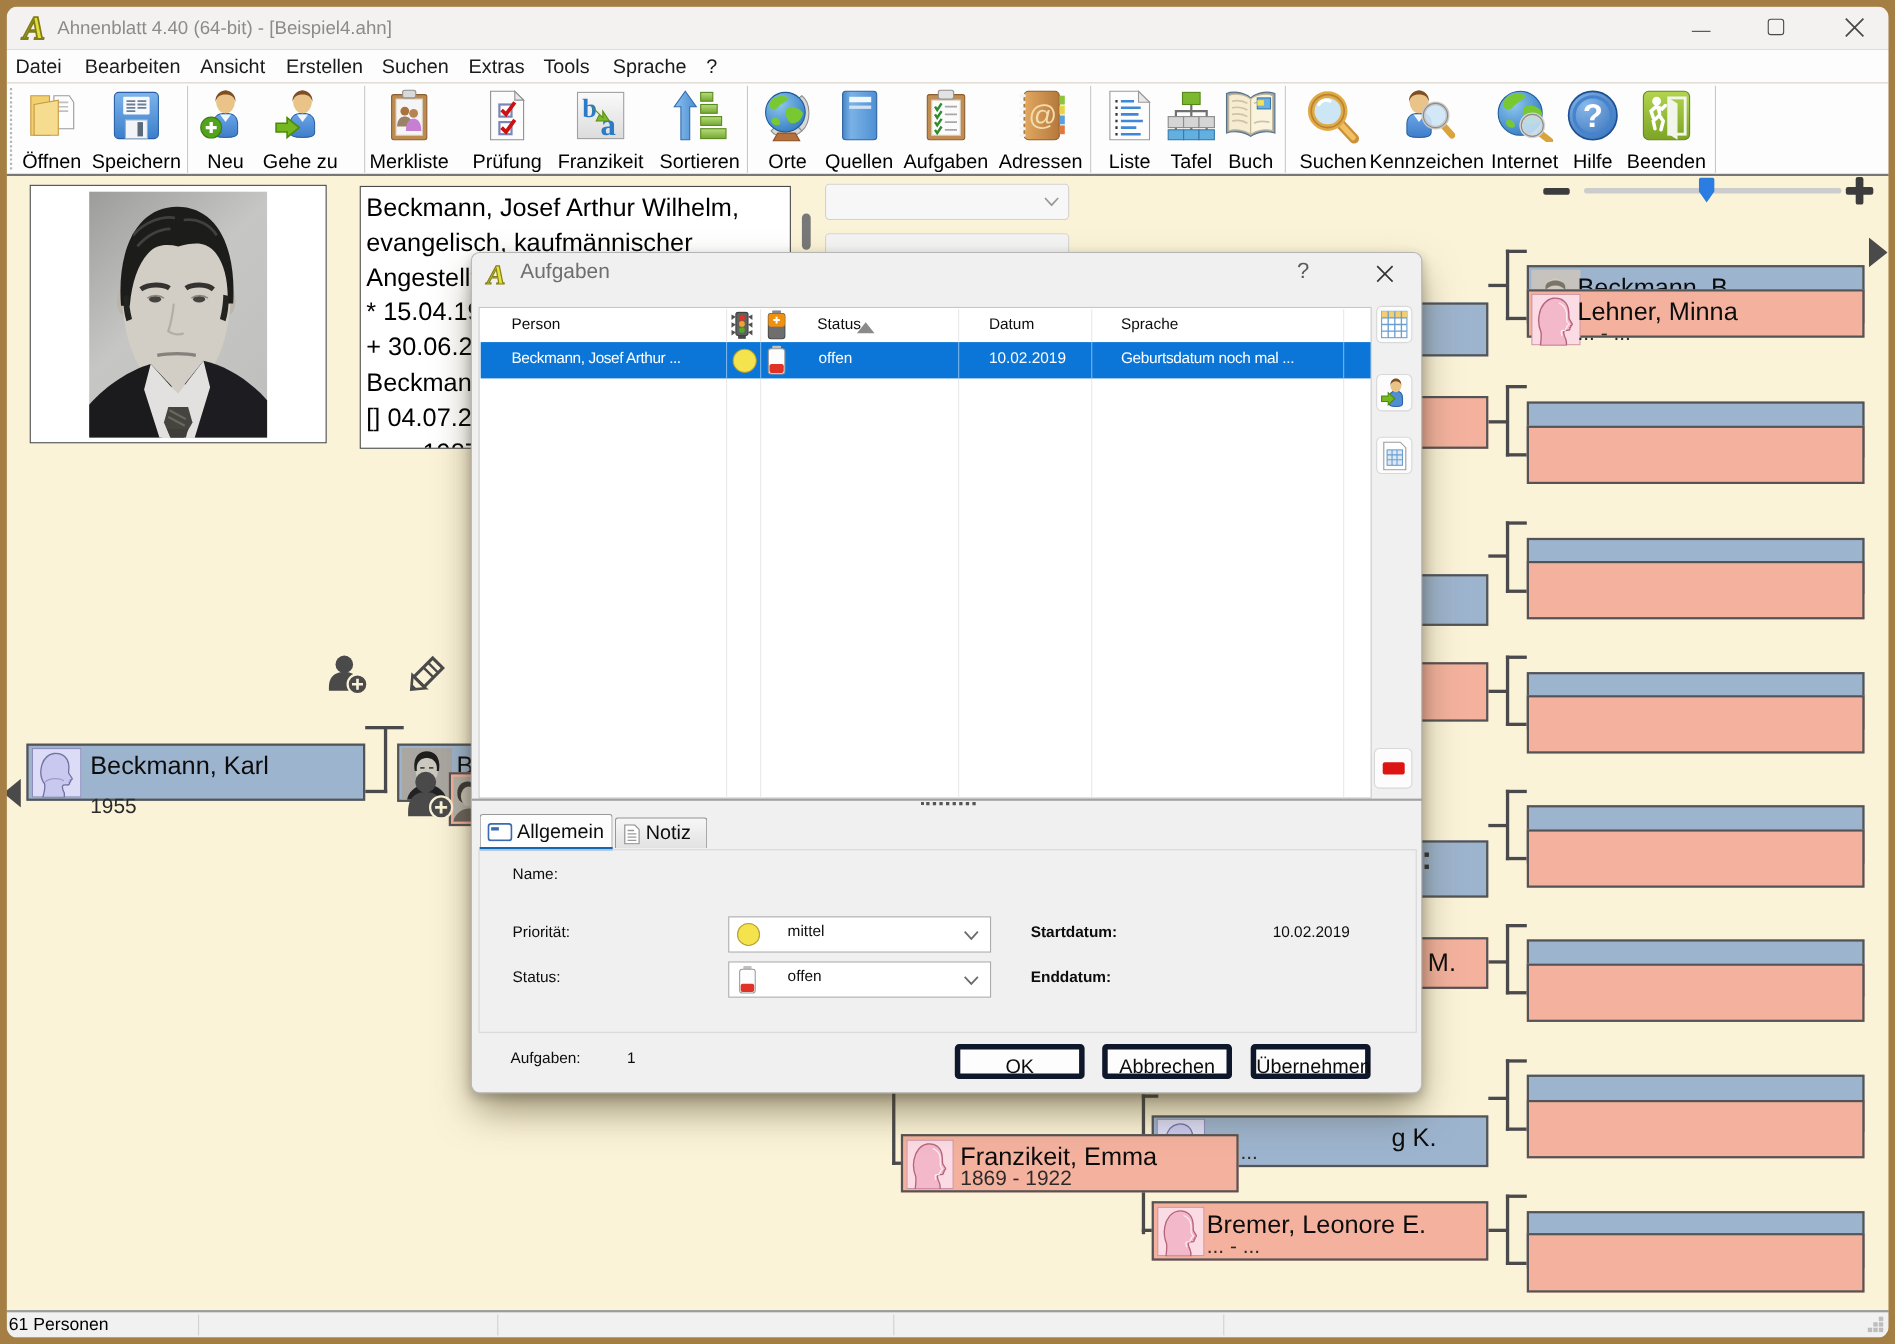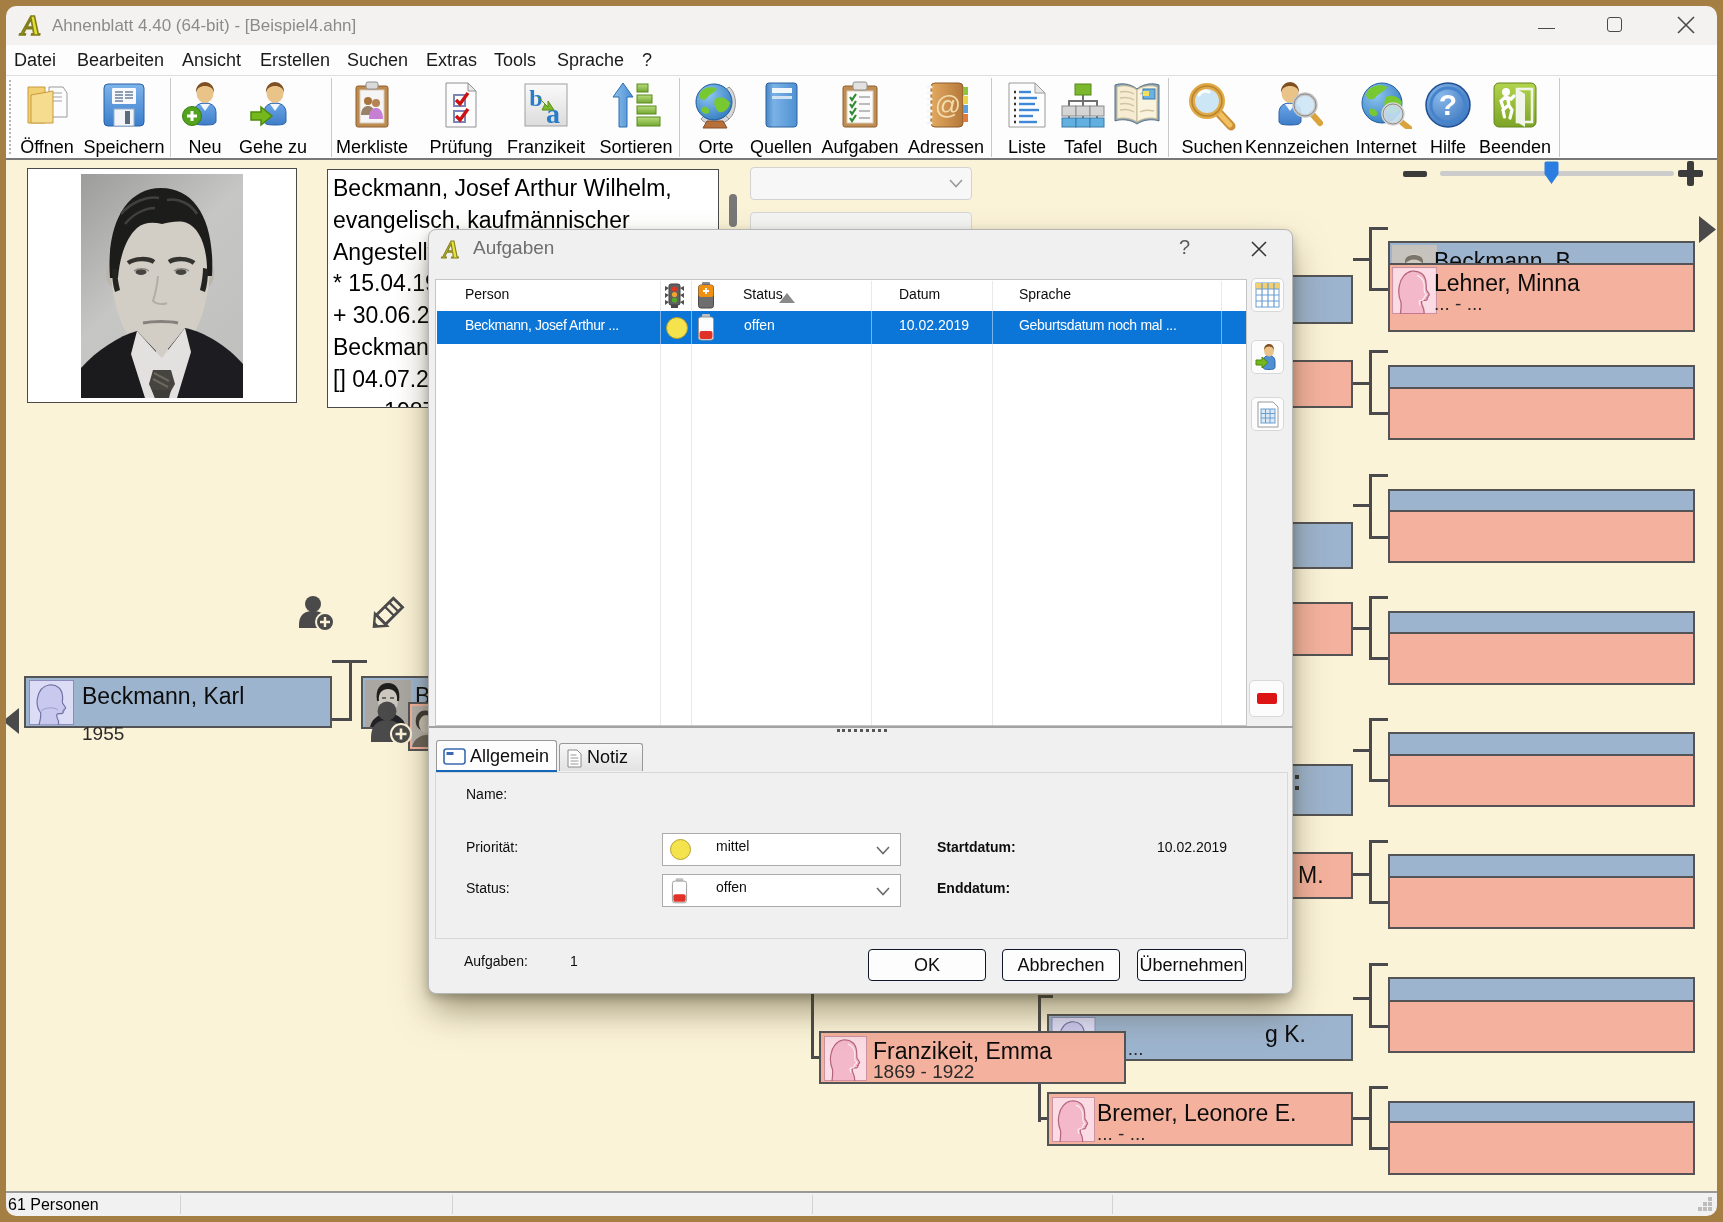--- a/index.html
+++ b/index.html
@@ -22,21 +22,21 @@
   .pink{background:#f4b29e;}
   .pname{position:absolute;font-size:23px;color:#0c0c0c;white-space:nowrap;}
   .pdate{position:absolute;font-size:19px;color:#2a2a2a;white-space:nowrap;}
   .tline{position:absolute;background:#4a4a4c;}
   
   #dialog{left:428px;top:229px;width:865px;height:765px;background:#f0f0f0;
           border:1px solid #b5b5b5;border-radius:8px;box-sizing:border-box;
           box-shadow:0 18px 36px -4px rgba(70,58,28,.55), 0 4px 10px rgba(0,0,0,.22);z-index:50;}
   .dtext{position:absolute;font-size:14px;color:#0d0d0d;white-space:nowrap;margin-left:20px;}
   .gridline{position:absolute;width:1px;background:#e9e9e9;}
-  .btn{position:absolute;background:#fdfdfd;border:1px solid #0f172a;border-radius:4px;
+  .btn{position:absolute;background:#fdfdfd;border:5px solid #0f172a;border-radius:4px;
        box-sizing:border-box;font-size:18px;color:#0d0d0d;text-align:center;}
   .sidebtn{position:absolute;width:33px;height:34px;background:#fcfcfc;border:1px solid #d8d8d8;
        border-radius:5px;box-sizing:border-box;}
 </style>
 </head>
 <body>
 
 <div class="abs" id="canvas">
   <svg width="0" height="0" style="position:absolute">
     <defs>
@@ -147,21 +147,21 @@
       <ellipse cx="22" cy="19" rx="9" ry="11" fill="#cfc9bf"></ellipse>
       <path d="M13 16 C13 8 31 8 31 16 L31 19 C27 13 17 13 13 19 Z" fill="#7a746a"></path>
       <path d="M15 25 C17 32 27 32 29 25 L31 29 C27 34 17 34 13 29 Z" fill="#8a8478"></path>
       <path d="M17 20 h3 M24 20 h3" stroke="#55504a" stroke-width="1.5"></path>
       <path d="M5 47 C7 37 16 33 22 33 C28 33 37 37 39 47 Z" fill="#3e3a34"></path>
       <path d="M19 33 L22 38 L25 33 Z" fill="#d8d5d0"></path>
     </svg>
     <span class="pname" style="left:44px;top:5px;">Beckmann, B.</span>
     <span class="pdate" style="left:44px;top:28px;">1791 - 1853</span>
   </div>
-  <div class="pbox pink" style="left:1382px;top:103px;width:307px;height:69px;">
+  <div class="pbox pink" style="left:1382px;top:103px;width:307px;height:44px;">
     <svg style="position:absolute;left:2px;top:2px;" width="45" height="47" viewBox="0 0 43 45">
         <use href="#femsil"></use>
       </svg>
     <span class="pname" style="left:44px;top:5px;">Lehner, Minna</span>
     <span class="pdate" style="left:44px;top:28px;">... - ...</span>
   </div>
   <div class="pbox blue" style="left:1382px;top:166px;width:307px;height:51px;"></div>
   <div class="pbox pink" style="left:1382px;top:227px;width:307px;height:53px;"></div>
   <div class="pbox blue" style="left:1382px;top:290px;width:307px;height:51px;"></div>
   <div class="pbox pink" style="left:1382px;top:350px;width:307px;height:53px;"></div>

